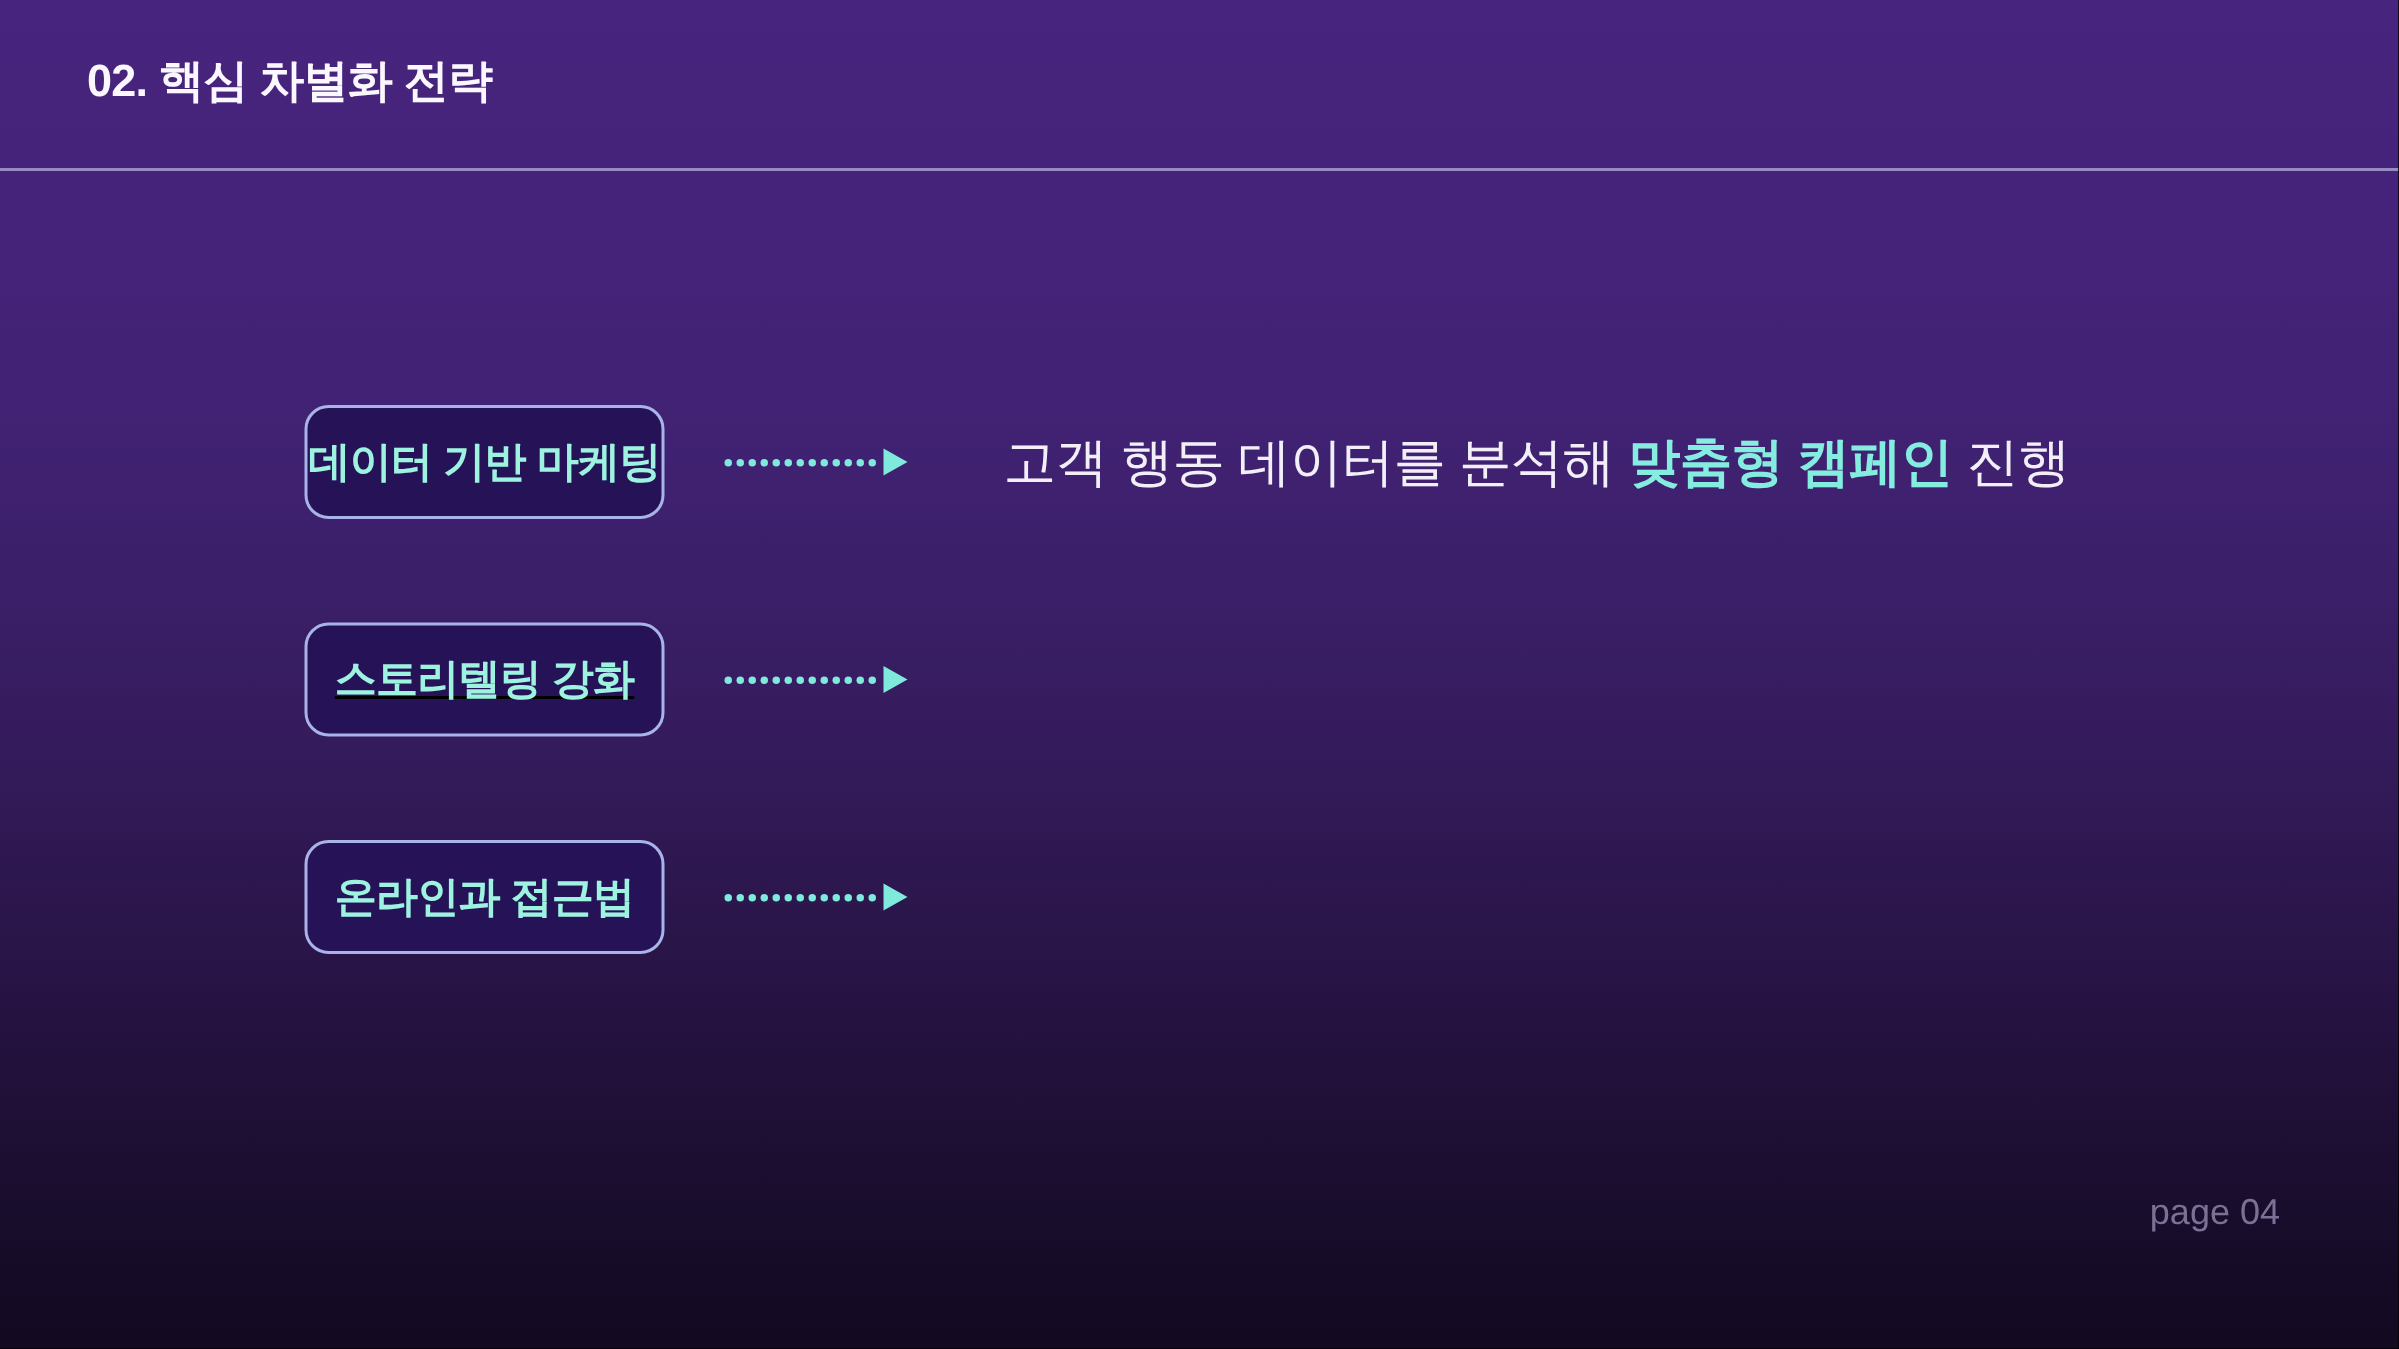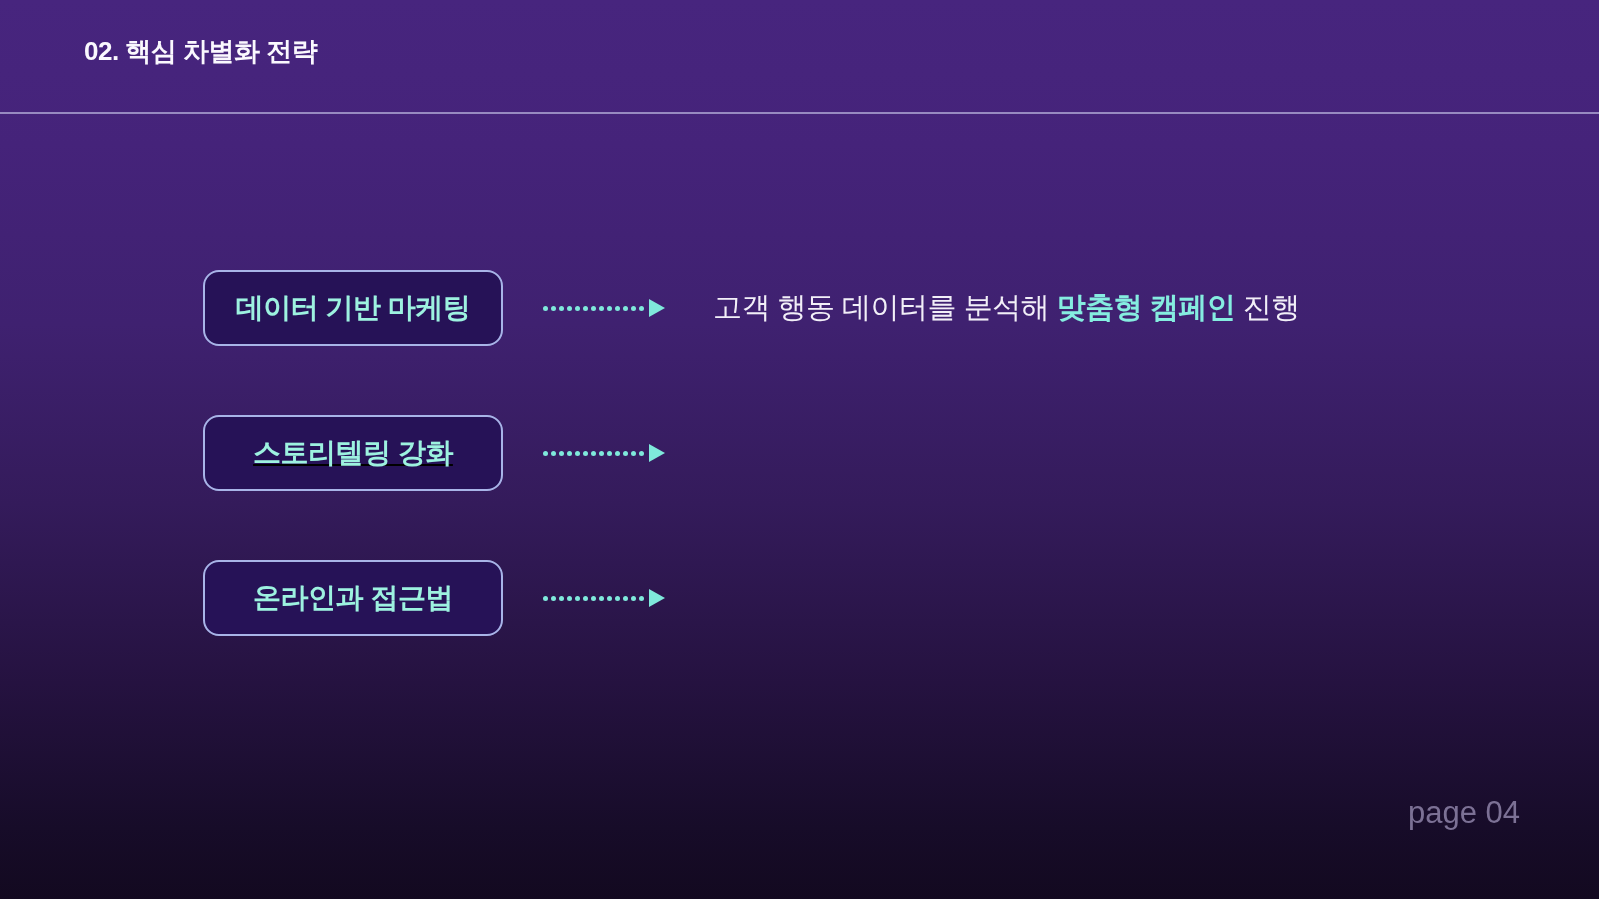--- a/index.html
+++ b/index.html
@@ -17,23 +17,23 @@
       #47257E 0%,
       #45237A 16%,
       #3F2170 36%,
       #341B5B 56%,
       #251240 76%,
       #170C29 92%,
       #130920 100%);
   }
   .slide-title {
     position: absolute;
-    left: 84px;
+    left: 58px;
     top: 34px;
-    font-size: 26px;
+    font-size: 30px;
     font-weight: 800;
     letter-spacing: -0.5px;
     color: #FAF8FE;
     white-space: nowrap;
   }
   .header-rule {
     position: absolute;
     left: 0;
     right: 0;
     top: 112px;
@@ -47,21 +47,21 @@
     height: 76px;
     display: flex;
     align-items: center;
     white-space: nowrap;
   }
   .row-0 { top: 270px; }
   .row-1 { top: 415px; text-decoration: underline; }
   .row-2 { top: 560px; }
   .pill {
     box-sizing: border-box;
-    width: 300px;
+    width: 240px;
     height: 76px;
     border: 2px solid #A8B4E8;
     border-radius: 16px;
     background: #261257;
     display: flex;
     align-items: center;
     justify-content: center;
     flex: 0 0 auto;
   }
   .pill-label {
@@ -89,33 +89,33 @@
   }
   .tri {
     width: 0;
     height: 0;
     margin-left: 5px;
     border-left: 16px solid #7FE9DB;
     border-top: 9px solid transparent;
     border-bottom: 9px solid transparent;
   }
   .desc {
-    margin-left: 48px;
-    font-size: 29px;
+    margin-left: 64px;
+    font-size: 35px;
     color: #F2EFF8;
     letter-spacing: -0.5px;
   }
   .seg-normal { font-weight: 400; color: #F2EFF8; }
   .seg-bold   { font-weight: 700; color: #F6F4FB; }
   .seg-accent-bold { font-weight: 700; color: #85EDE0; }
   .page-num {
     position: absolute;
     right: 79px;
     top: 795px;
-    font-size: 31px;
+    font-size: 24px;
     font-weight: 400;
     color: #7C7195;
   }
 </style>
 </head>
 <body>
 
 <div class="slide">
 
   <div class="slide-title">02. 핵심 차별화 전략</div>

